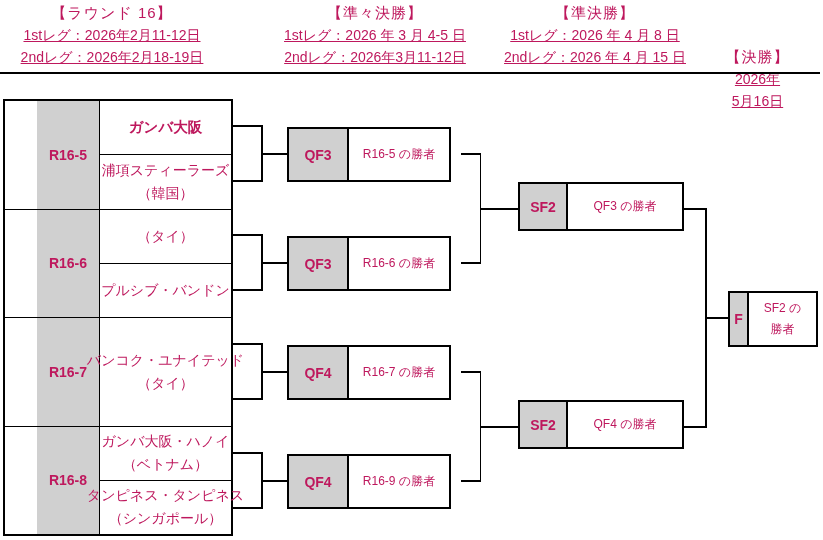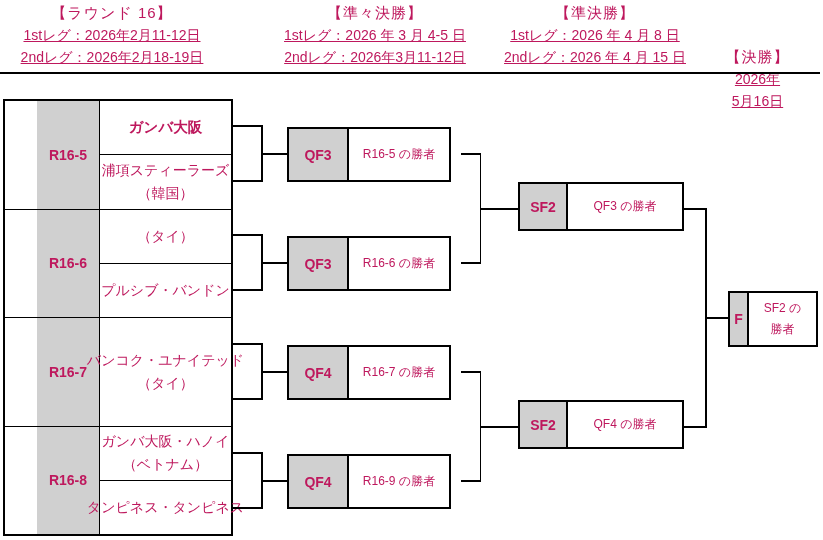--- a/index.html
+++ b/index.html
@@ -120,20 +120,21 @@
 
     <div class="block">
       <div class="blabel">R16-8</div>
       <div class="teams">
         <div class="tcell">
           <span class="tname">ガンバ大阪・ハノイ</span>
           <span class="tcountry">（ベトナム）</span>
         </div>
         <div class="tcell">
           <span class="tname">タンピネス・タンピネス</span>
+          <span class="tcountry">（シンガポール）</span>
         </div>
       </div>
     </div>
 
   </div>
 
   <div class="mbox qf" style="top:127px;">
     <div class="mlabel">QF3</div>
     <div class="mvalue">R16-5 の勝者</div>
   </div>

